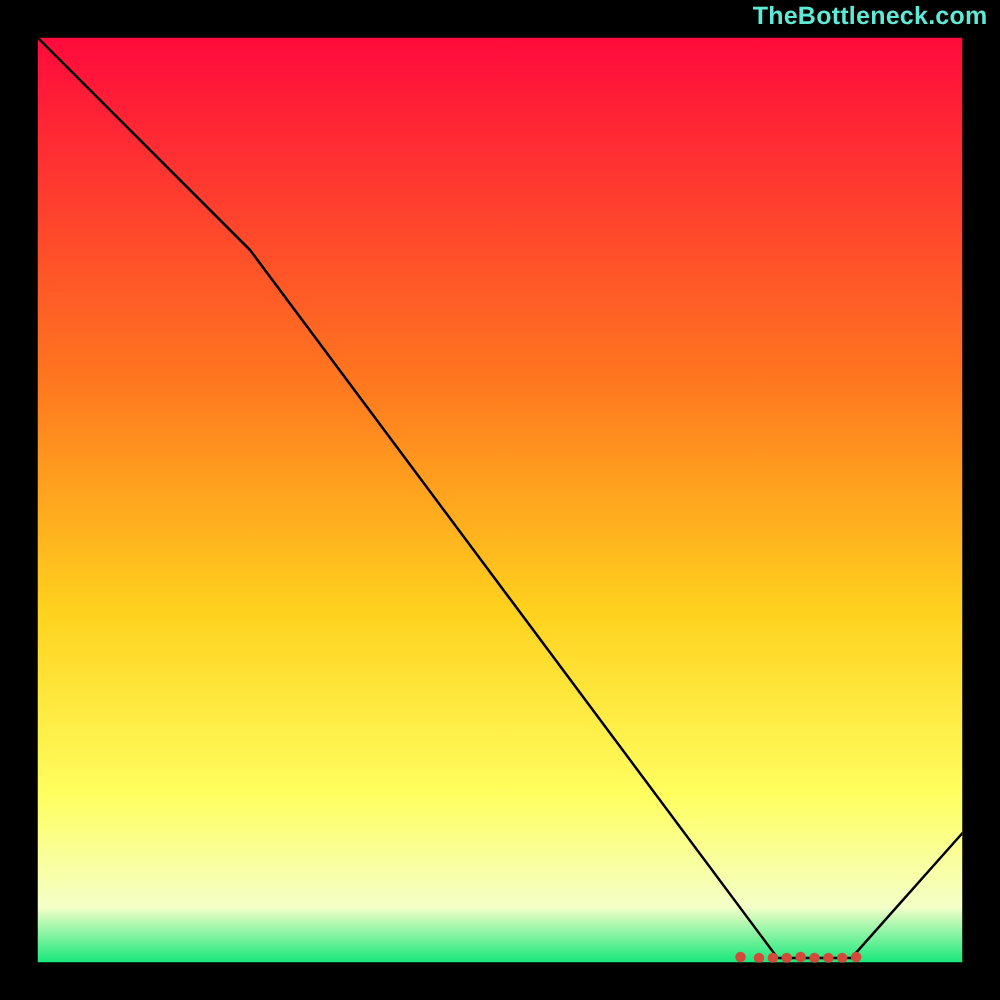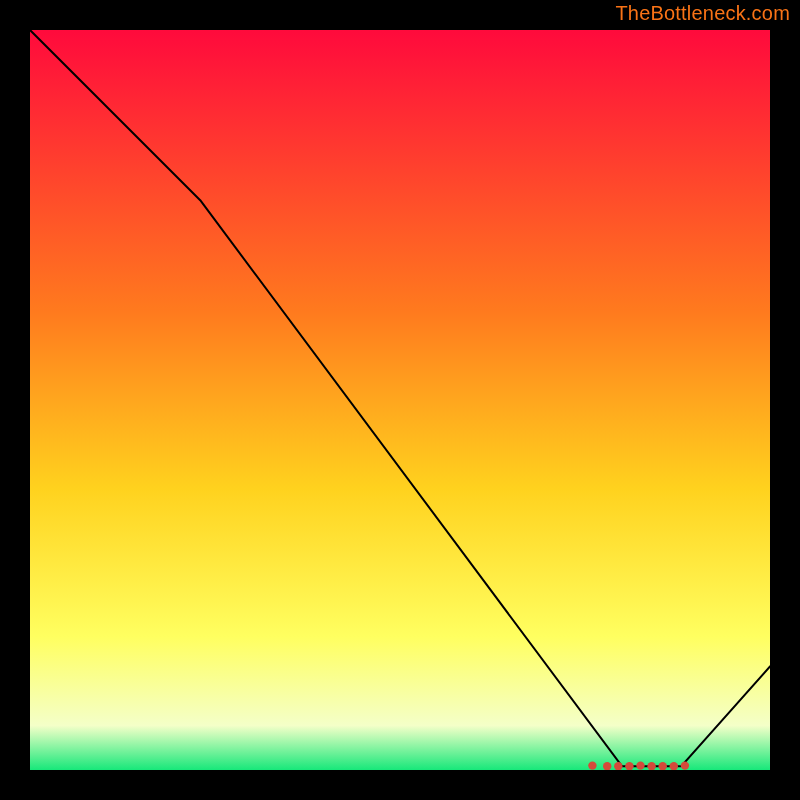--- a/index.html
+++ b/index.html
@@ -14,23 +14,23 @@
   .frame {
     position: relative;
     width: 800px;
     height: 800px;
     background: #000;
   }
   .watermark {
     position: absolute;
     top: 2px;
     right: 10px;
-    color: #f97316;
+    color: #5eead4;
     font-size: 20px;
-    font-weight: 400;
+    font-weight: 700;
     letter-spacing: 0.2px;
     user-select: none;
   }
   .plot {
     position: absolute;
     left: 30px;
     top: 30px;
     width: 740px;
     height: 740px;
   }

